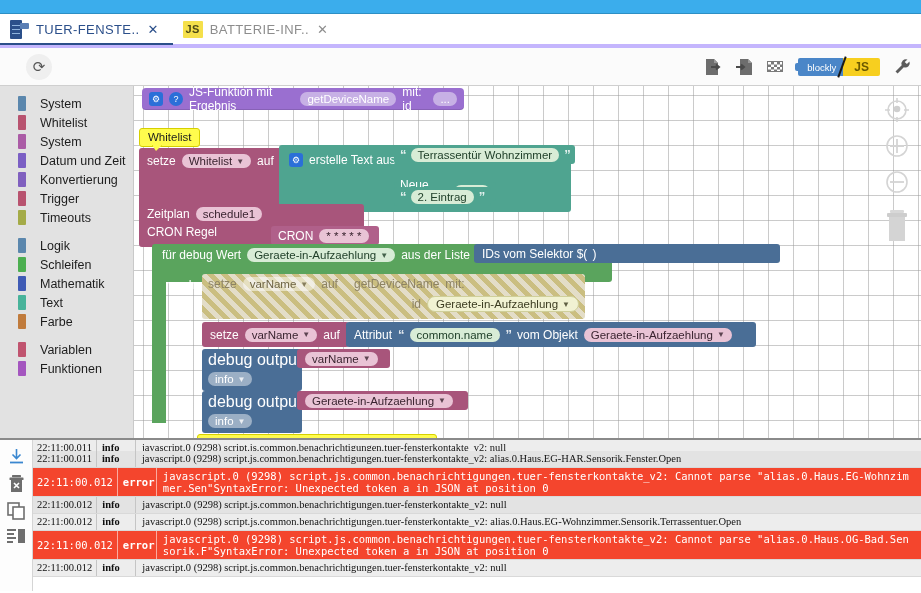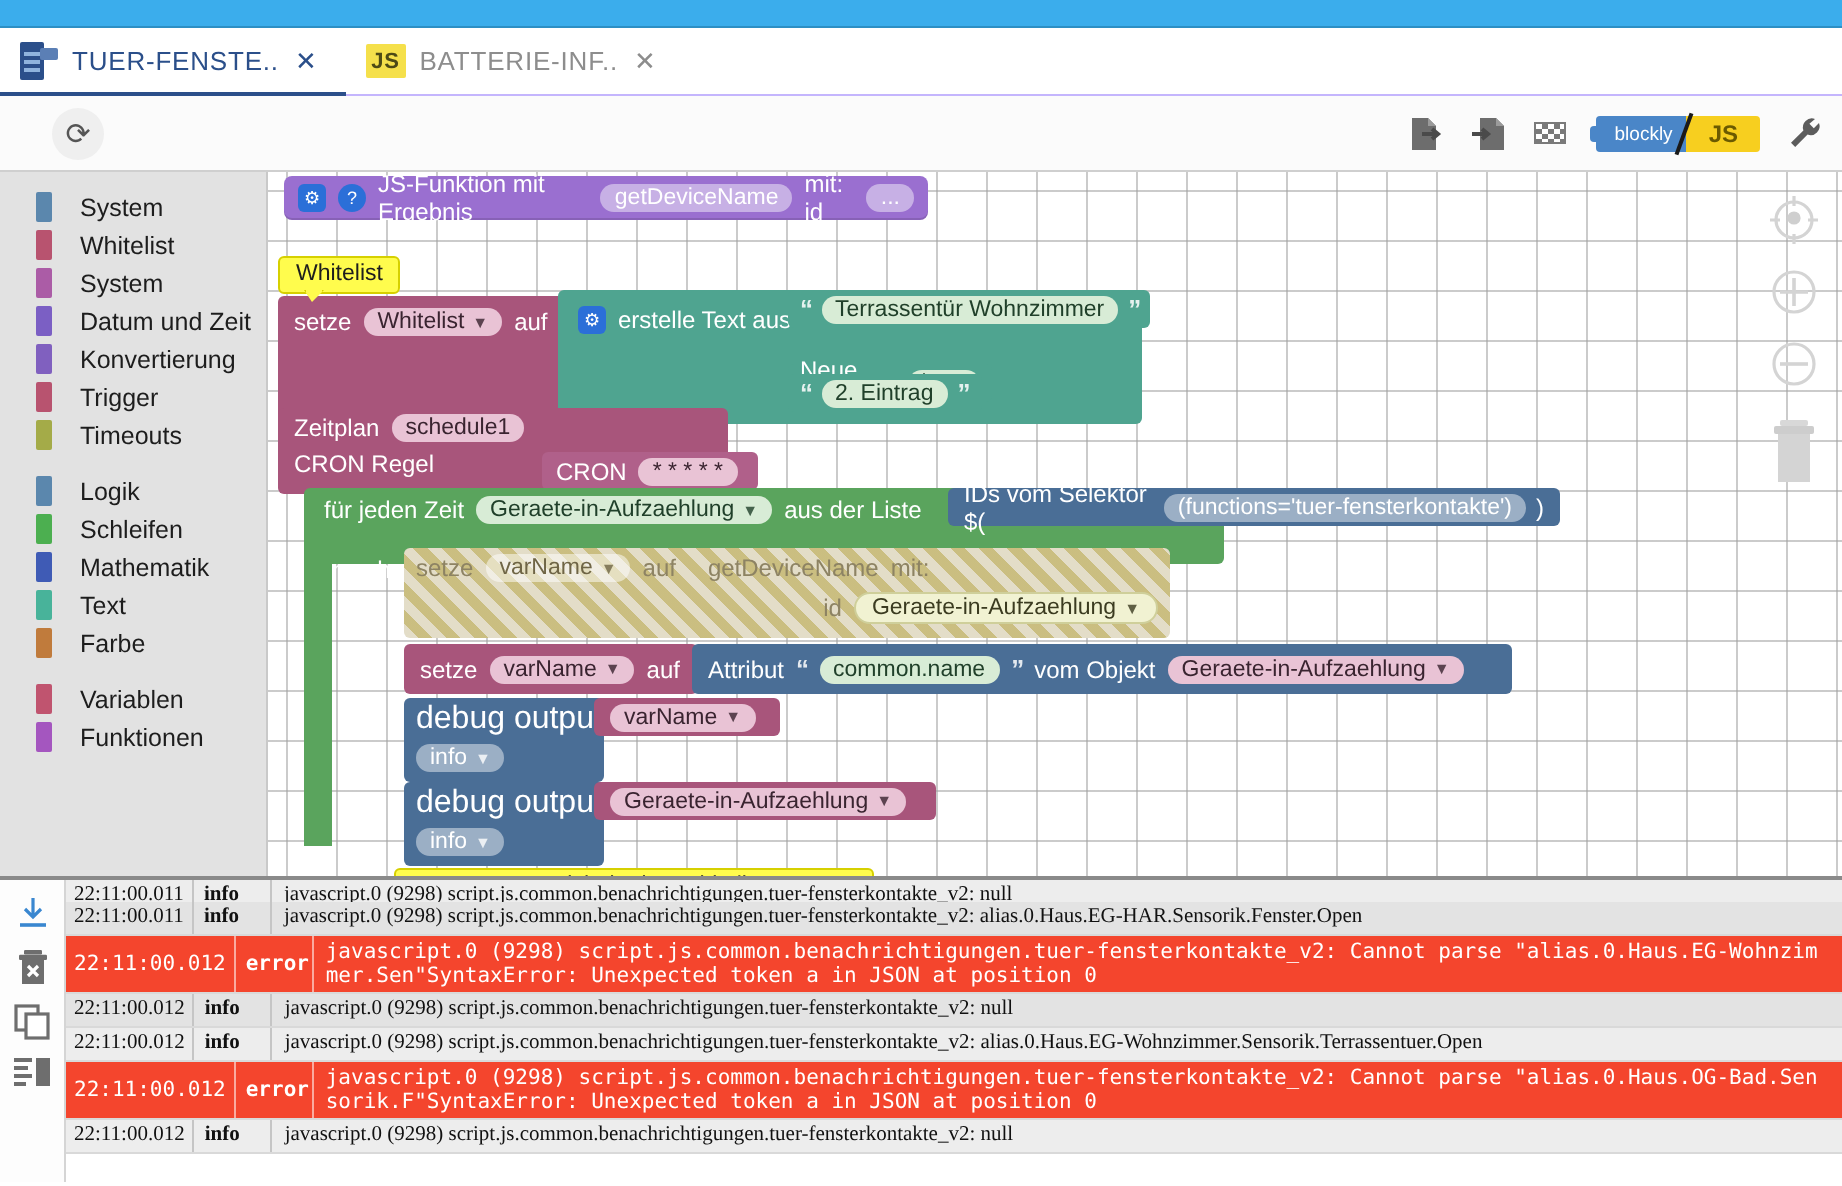--- a/index.html
+++ b/index.html
@@ -14,21 +14,21 @@
 
   
   .top-strip {
     height: 14px; background: #3badec; width: 100%;
     border-bottom: 1px solid #2d8fc4;
   }
 
   
   .tabbar {
     height: 34px; background: #ffffff; display: flex; align-items: stretch;
-    border-bottom: 1px solid #c4b5fd; position: relative;
+    border-bottom: 4px solid #c4b5fd; position: relative;
   }
   .tab {
     display: flex; align-items: center; gap: 7px;
     padding: 0 14px 0 10px; cursor: pointer; position: relative;
     font-size: 13px; letter-spacing: .4px;
   }
   .tab.active { color: #2b4f8a; }
   .tab.active::after {
     content: ""; position: absolute; left: 0; right: 0; bottom: -1px;
     height: 2px; background: #2b4f8a;
@@ -472,30 +472,29 @@
           <span>CRON Regel</span>
         </div>
         <div id="blk-cron-inner">
           <span>CRON</span>
           <span class="field light">* * * * *</span>
         </div>
       </div>
 
       <div class="blk" id="blk-foreach">
         <div class="blk-row">
-          <span>für jeden Zeit</span>
+          <span>für debug Wert</span>
           <span class="field lighter">
             <span>Geraete-in-Aufzaehlung</span>
             <span class="caret">▼</span>
           </span>
           <span>aus der Liste</span>
         </div>
         <div id="blk-ids">
           <span>IDs vom Selektor $(</span>
-          <span class="field">(functions='tuer-fensterkontakte')</span>
           <span>)</span>
         </div>
       </div>
 
       <div class="blk" id="blk-mache-col"></div>
       <div class="blk" id="lbl-mache">mache</div>
 
       <div class="blk" id="blk-getdev">
         <div class="gd-row1">
           <span>setze</span>

